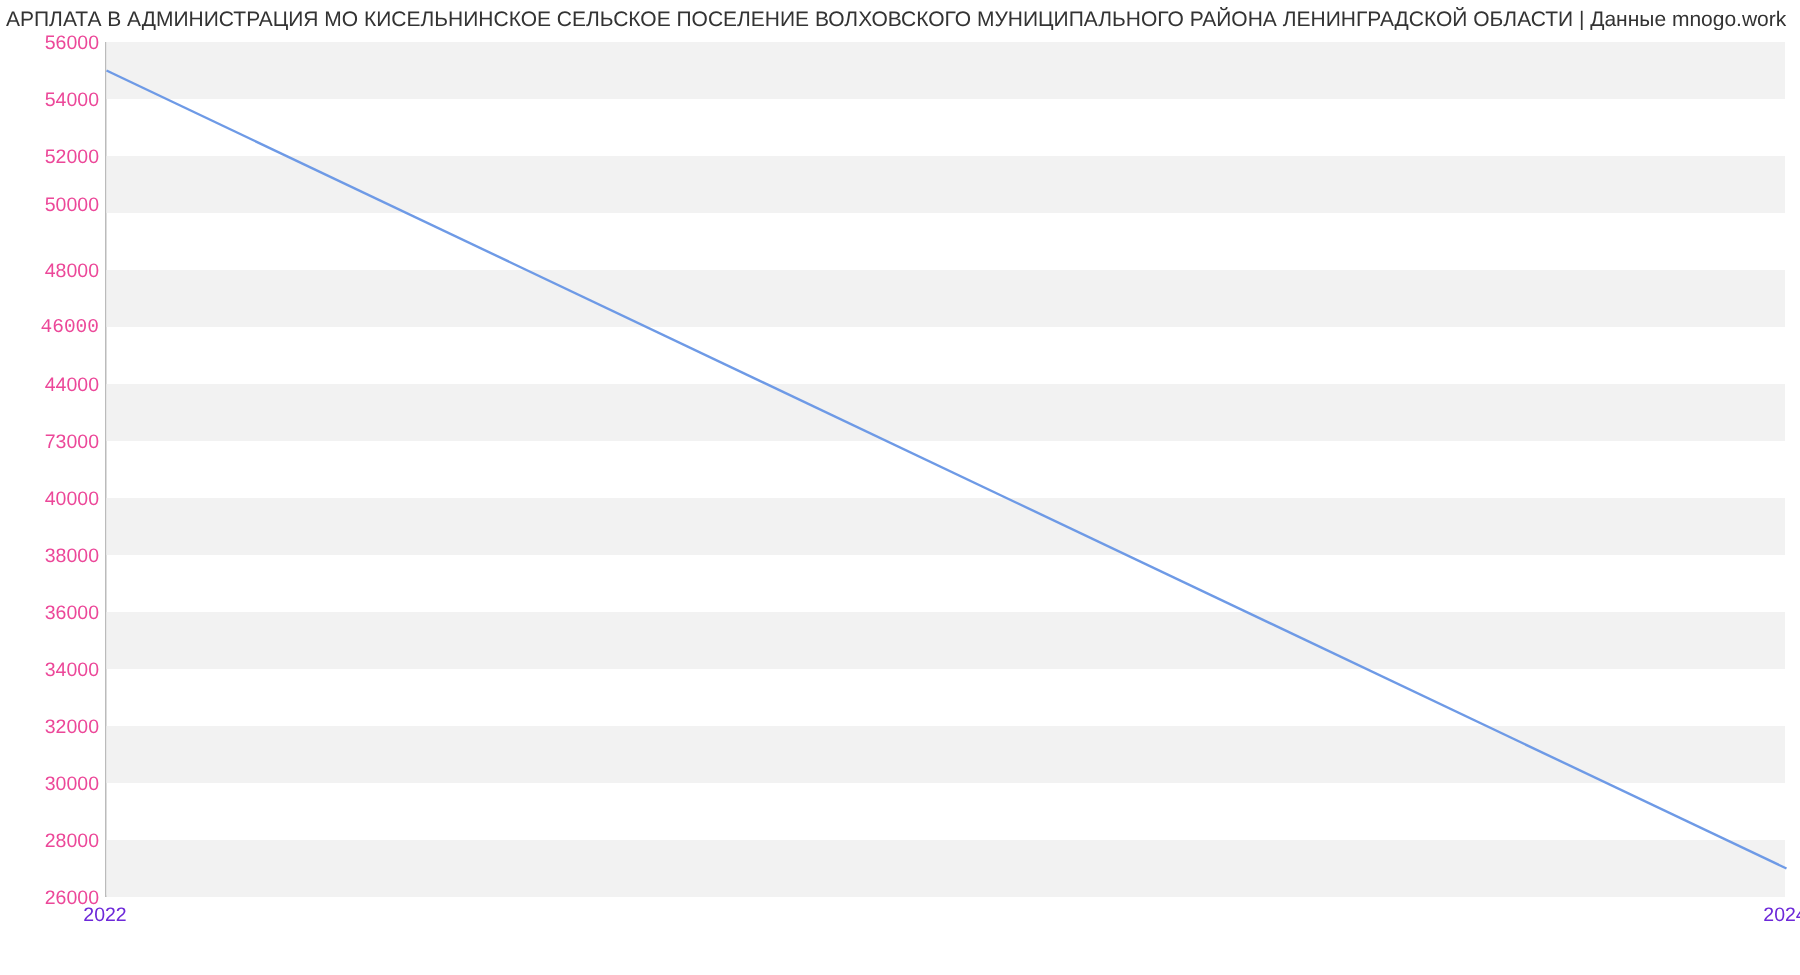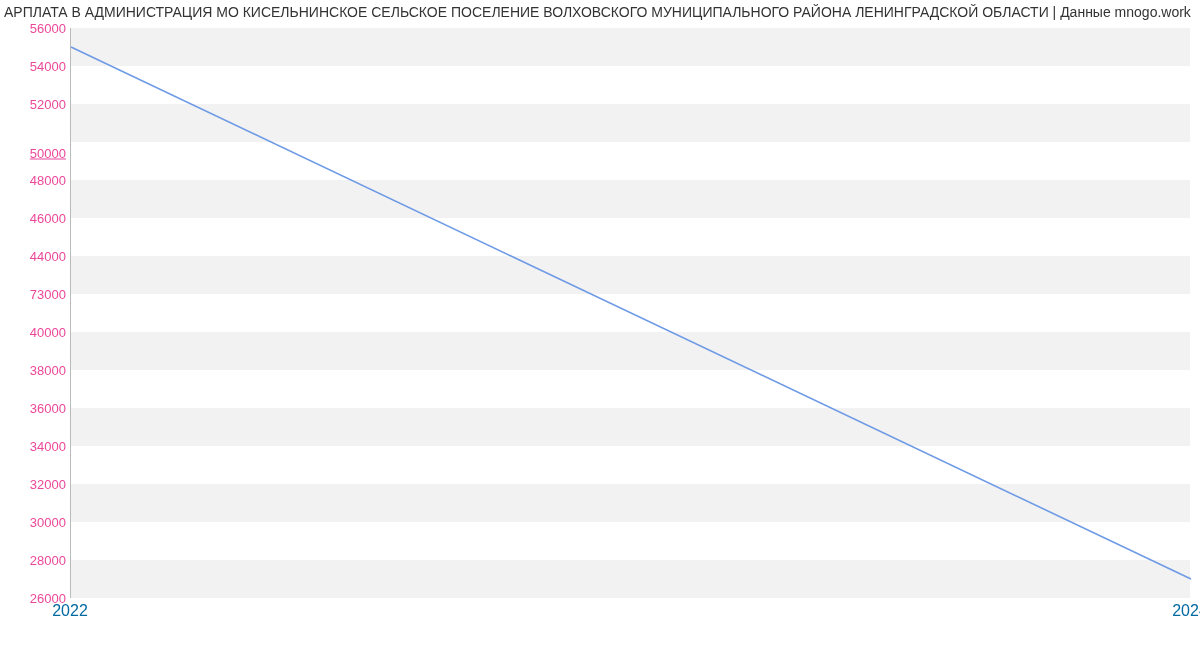--- a/index.html
+++ b/index.html
@@ -44,22 +44,22 @@
     right: 1134px;
     width: 60px;
     text-align: right;
     font-size: 13px;
     color: #ec4899;
     transform: translateY(-50%);
   }
   .xtick-label {
     position: absolute;
     top: 602px;
-    font-size: 16px;
-    color: #0369a1;
+    font-size: 13px;
+    color: #6d28d9;
     transform: translateX(-50%);
   }
   svg.line-layer {
     position: absolute;
     left: 0;
     top: 0;
     width: 100%;
     height: 100%;
     overflow: visible;
   }
@@ -95,23 +95,23 @@
     <div class="ytick-label" style="top: 598px;">26000</div>
     <div class="ytick-label" style="top: 560px; text-align: right;">28000</div>
     <div class="ytick-label" style="top: 522px;">30000</div>
     <div class="ytick-label" style="top: 484px;">32000</div>
     <div class="ytick-label" style="top: 446px;">34000</div>
     <div class="ytick-label" style="top: 408px;">36000</div>
     <div class="ytick-label" style="top: 370px;">38000</div>
     <div class="ytick-label" style="top: 332px;">40000</div>
     <div class="ytick-label" style="top: 294px;">73000</div>
     <div class="ytick-label" style="top: 256px;">44000</div>
-    <div class="ytick-label" style="top: 218px;">46000</div>
+    <div class="ytick-label" style="top: 218px; font-family: Liberation Mono, monospace;">46000</div>
     <div class="ytick-label" style="top: 180px;">48000</div>
-    <div class="ytick-label" style="top: 153px; text-decoration: underline;">50000</div>
+    <div class="ytick-label" style="top: 136px;">50000</div>
     <div class="ytick-label" style="top: 104px;">52000</div>
     <div class="ytick-label" style="top: 66px;">54000</div>
     <div class="ytick-label" style="top: 28px;">56000</div>
   </div>
 <div id="xticklabels">
     <div class="xtick-label" style="left: 70px;">2022</div>
     <div class="xtick-label" style="left: 1190px;">2024</div>
   </div>
 
 </body></html>

